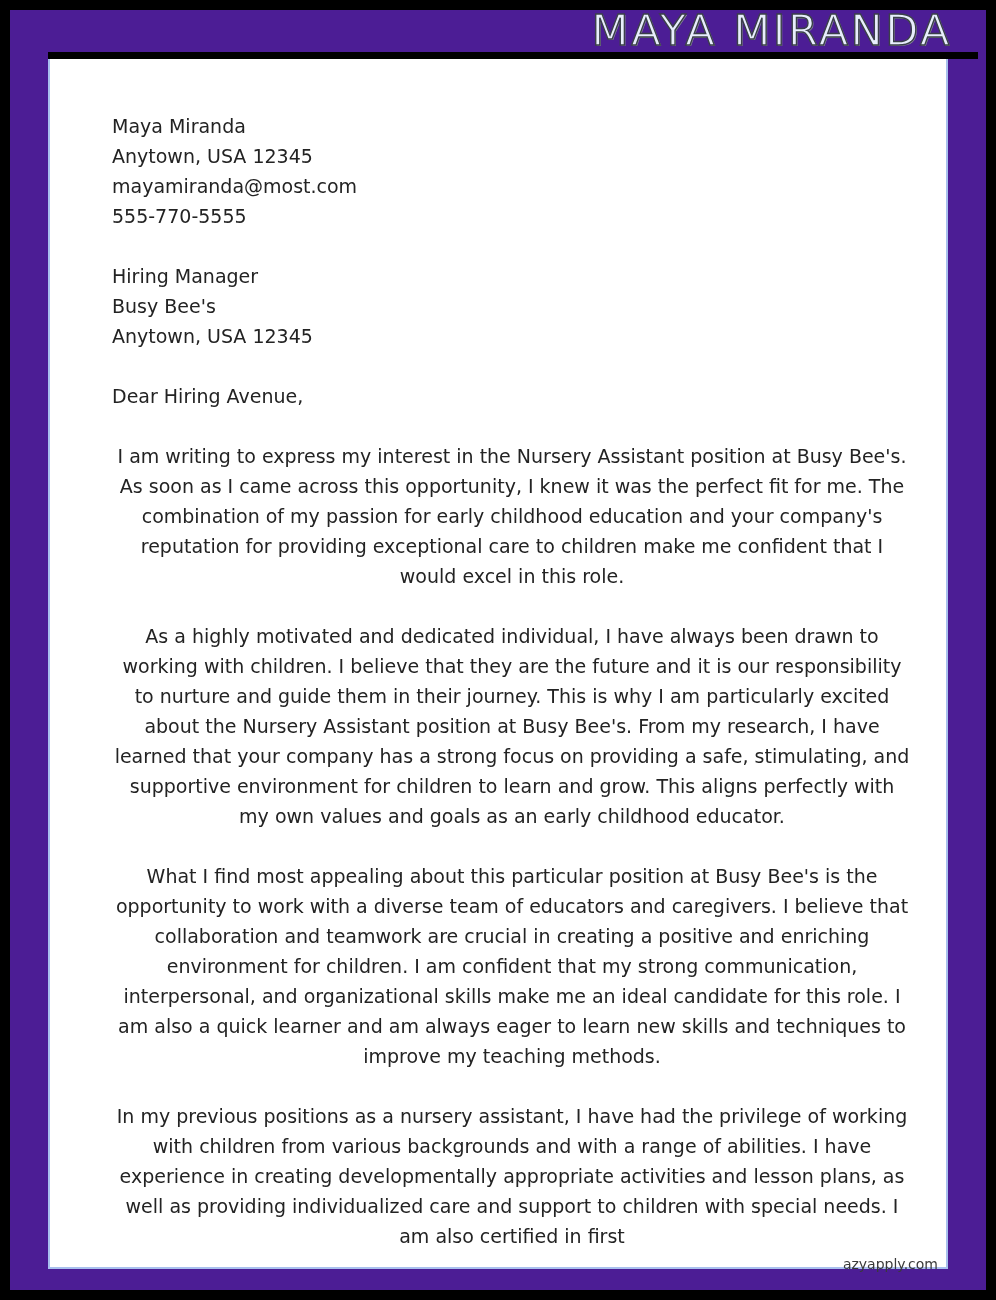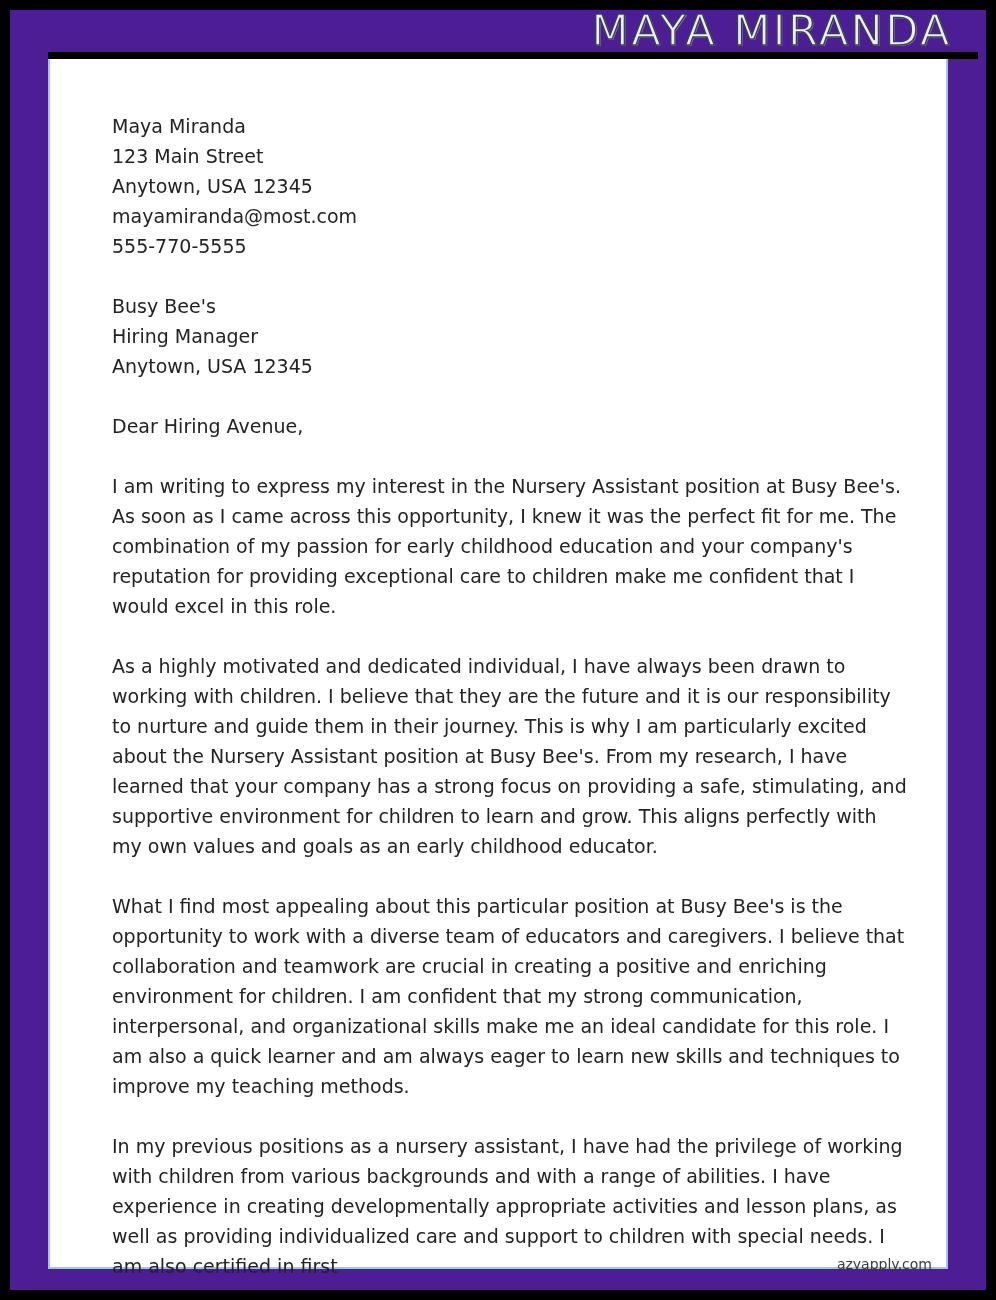--- a/index.html
+++ b/index.html
@@ -83,29 +83,29 @@
   }
   .block {
     margin: 0 0 30px 0;
   }
   .line {
     display: block;
     white-space: pre;
   }
   p.para {
     margin: 0 0 30px 0;
-    text-align: left;
+    text-align: center;
   }
   p.para:last-child {
     margin-bottom: 0;
   }
   
   .watermark {
     position: absolute;
-    right: 14px;
+    right: 8px;
     top: 1196px;
     font-size: 14px;
     line-height: 18px;
     color: #3a3a3a;
     font-family: "DejaVu Sans", sans-serif;
     white-space: nowrap;
   }
 </style>
 </head>
 <body>
@@ -117,30 +117,29 @@
   </div>
 
   <div class="title-rule"></div>
 
   <div class="sheet">
 
     <div class="letter">
 
       <div class="block">
         <span class="line">Maya Miranda</span>
-        <span class="line">123 Main Street</span>
         <span class="line">Anytown, USA 12345</span>
         <span class="line">mayamiranda@most.com</span>
         <span class="line">555-770-5555</span>
       </div>
 
 
       <div class="block">
+        <span class="line">Hiring Manager</span>
         <span class="line">Busy Bee's</span>
-        <span class="line">Hiring Manager</span>
         <span class="line">Anytown, USA 12345</span>
       </div>
 
       <div class="block">
         <span class="line">Dear Hiring Avenue,</span>
       </div>
 
       <p class="para">I am writing to express my interest in the Nursery Assistant position at Busy Bee's. As soon as I came across this opportunity, I knew it was the perfect fit for me. The combination of my passion for early childhood education and your company's reputation for providing exceptional care to children make me confident that I would excel in this role.</p>
       <p class="para">As a highly motivated and dedicated individual, I have always been drawn to working with children. I believe that they are the future and it is our responsibility to nurture and guide them in their journey. This is why I am particularly excited about the Nursery Assistant position at Busy Bee's. From my research, I have learned that your company has a strong focus on providing a safe, stimulating, and supportive environment for children to learn and grow. This aligns perfectly with my own values and goals as an early childhood educator.</p>
       <p class="para">What I find most appealing about this particular position at Busy Bee's is the opportunity to work with a diverse team of educators and caregivers. I believe that collaboration and teamwork are crucial in creating a positive and enriching environment for children. I am confident that my strong communication, interpersonal, and organizational skills make me an ideal candidate for this role. I am also a quick learner and am always eager to learn new skills and techniques to improve my teaching methods.</p>

